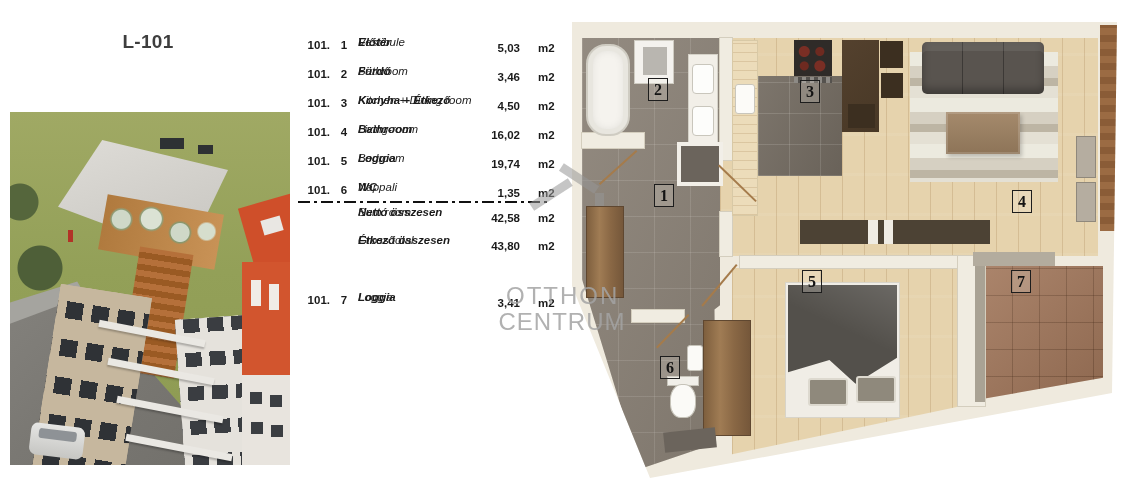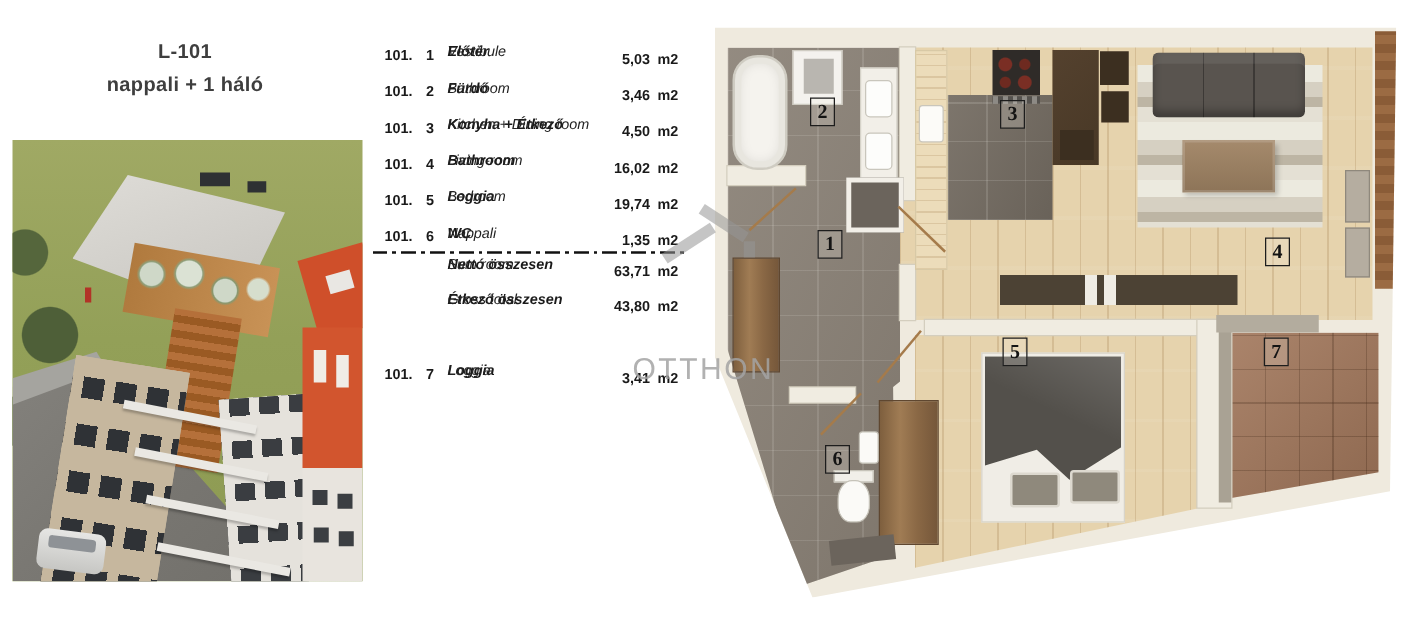--- a/index.html
+++ b/index.html
@@ -2,32 +2,32 @@
 <html><head>
 <meta charset="utf-8">
 <style>
   html,body{margin:0;padding:0;background:#fff;}
   #canvas{position:relative;width:1121px;height:500px;background:#ffffff;overflow:hidden;
           font-family:"Liberation Sans",sans-serif;color:#1a1a1a;}
   #canvas *{position:absolute;box-sizing:border-box;}
 
   
   #title-block{left:34px;top:28px;width:228px;text-align:center;}
-  #title-block div{position:static;font-weight:bold;font-size:16px;line-height:27px;color:#3e3e3e;letter-spacing:.3px;}
+  #title-block div{position:static;font-weight:bold;font-size:19px;line-height:27px;color:#3e3e3e;letter-spacing:.3px;}
 
   
   #area-table{left:298px;top:32px;width:252px;height:300px;font-size:11.5px;}
   .trow{left:0;width:252px;height:28px;}
   .c-unit{left:2px;top:3px;width:30px;text-align:right;font-weight:bold;}
   .c-no{left:38px;top:3px;width:16px;text-align:center;font-weight:bold;}
   .c-name{left:60px;top:0;width:122px;}
   .c-name b{position:static;display:block;font-size:11.5px;line-height:13px;font-style:italic;}
   .c-name i{position:static;display:block;font-size:11.5px;line-height:13px;font-style:italic;font-weight:normal;color:#222;}
   .c-val{left:176px;top:6px;width:46px;text-align:right;font-weight:bold;}
-  .c-m2{left:228px;top:6px;width:24px;font-weight:bold;}
+  .c-m2{left:240px;top:6px;width:24px;font-weight:bold;}
   #tdivider{left:0;top:169px;width:250px;height:2px;
     background:repeating-linear-gradient(90deg,#111 0 12px,transparent 12px 16px,#111 16px 19px,transparent 19px 23px);}
 
   
   #watermark{left:0;top:0;width:1121px;height:500px;pointer-events:none;z-index:40;}
   .wm-roof{background:rgba(150,150,150,.55);}
   #wm-roof-l{left:528px;top:190px;width:46px;height:9px;transform:rotate(-33deg);}
   #wm-roof-r{left:558px;top:174px;width:42px;height:9px;transform:rotate(33deg);}
   #wm-roof-stub{left:595px;top:193px;width:9px;height:13px;background:rgba(150,150,150,.55);}
   #wm-oc{left:504px;top:190px;font-size:88px;font-weight:bold;letter-spacing:-5px;line-height:1.05;
@@ -187,21 +187,20 @@
   #b1{left:84px;top:170px;} #b2{left:78px;top:64px;} #b3{left:230px;top:66px;}
   #b4{left:442px;top:176px;} #b5{left:232px;top:256px;} #b6{left:90px;top:342px;} #b7{left:441px;top:256px;}
 </style>
 </head>
 <body>
 
 <div id="canvas">
 
   <div id="title-block">
     <div>L-101</div>
-    <div>nappali + 1 háló</div>
   </div>
 
   <div id="photo">
     <div id="ph-trees"></div>
     <div id="ph-road"></div>
     <div id="ph-road-edge"></div>
     <div id="ph-roof"></div>
     <div id="ph-chimney1"></div>
     <div id="ph-chimney2"></div>
     <div id="ph-roofgarden"></div>
@@ -287,21 +286,21 @@
         </span>
       <span class="c-val">1,35</span>
         <span class="c-m2">m2</span>
     </div>
     <div id="tdivider"></div>
     <div class="trow" style="top:174px">
       <span class="c-name">
           <b>Nettó összesen</b>
           <i>Sum room</i>
         </span>
-      <span class="c-val">63,71</span>
+      <span class="c-val">42,58</span>
         <span class="c-m2">m2</span>
     </div>
     <div class="trow" style="top:202px">
       <span class="c-name">
           <b>Étkező összesen</b>
           <i>Gross total</i>
         </span>
       <span class="c-val">43,80</span>
         <span class="c-m2">m2</span>
     </div>
@@ -379,15 +378,16 @@
     <div id="b5" class="badge">5</div>
     <div id="b6" class="badge">6</div>
     <div id="b7" class="badge">7</div>
   </div>
 
   <div id="watermark">
     <div id="wm-roof-l" class="wm-roof"></div>
     <div id="wm-roof-r" class="wm-roof"></div>
     <div id="wm-roof-stub"></div>
     <div id="wm-l1">OTTHON</div>
+    <div id="wm-l2">CENTRUM</div>
   </div>
 
 </div>
 
 </body></html>

